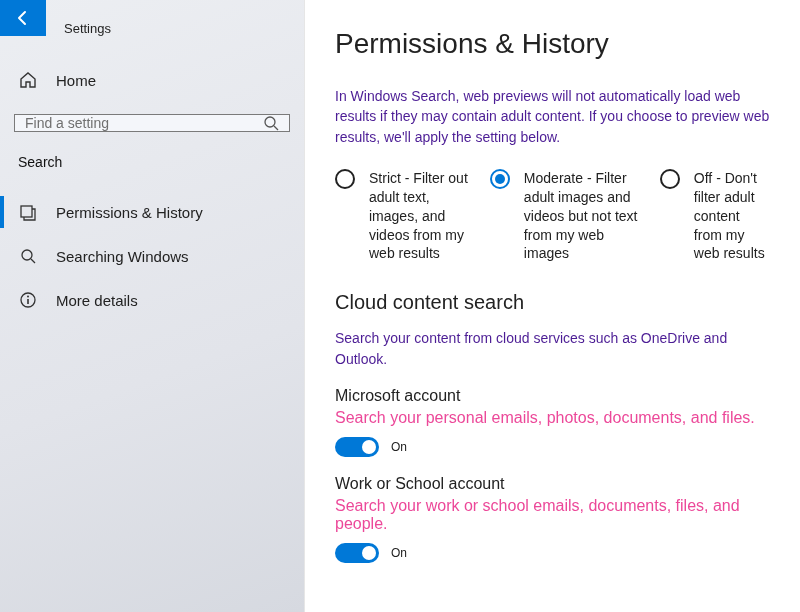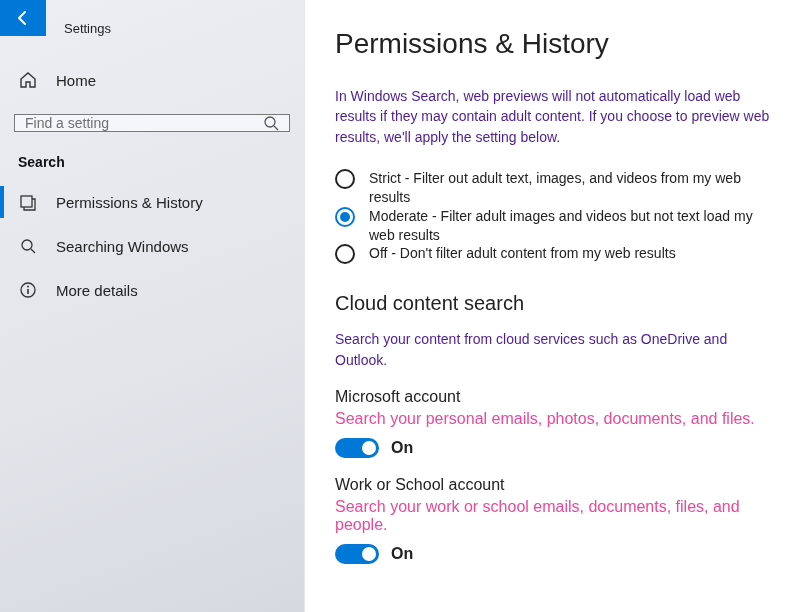--- a/index.html
+++ b/index.html
@@ -41,22 +41,22 @@
     display: flex; align-items: center;
     padding: 0 10px;
   }
   .search-input {
     flex: 1; border: none; background: transparent; outline: none;
     font-size: 14px; color: #666;
   }
   .search-input::placeholder { color: #707070; }
 
   .section-label {
-    font-size: 14px; font-weight: 700; color: #111;
-    margin: 22px 18px 10px 18px;
+    font-size: 14px; font-weight: 400; color: #111;
+    margin: 22px 18px 20px 18px;
   }
 
   .nav-item {
     display: flex; align-items: center;
     height: 44px; padding: 0 18px;
     cursor: pointer;
     position: relative;
   }
   .nav-item.active::before {
     content: ""; position: absolute; left: 0; top: 6px; bottom: 6px;
@@ -70,21 +70,21 @@
     flex: 1;
     padding: 28px 30px 20px 30px;
     overflow-y: hidden;
     color: #222;
   }
   .page-title { font-size: 28px; font-weight: 400; margin-bottom: 26px; }
   .section-h { font-size: 20px; font-weight: 400; margin-bottom: 14px; margin-top: 4px; }
   .section-h.sub { margin-top: 28px; }
   .body-text { font-size: 14px; line-height: 1.45; color: #4c1d95; max-width: 450px; margin-bottom: 22px; }
 
-  .radio-group { display: flex; flex-direction: column; gap: 0; max-width: 450px; margin-top: 8px; }
+  .radio-group { display: flex; flex-direction: row; gap: 9px; max-width: 450px; margin-top: 8px; }
   .radio-row { display: flex; align-items: flex-start; cursor: pointer; }
   .radio-circle {
     width: 20px; height: 20px; border: 2px solid #222; border-radius: 50%;
     flex-shrink: 0; margin-right: 14px; position: relative;
   }
   .radio-row.selected .radio-circle { border-color: #0078d7; }
   .radio-row.selected .radio-circle::after {
     content: ""; position: absolute; top: 3px; left: 3px; width: 10px; height: 10px;
     background: #0078d7; border-radius: 50%;
   }
@@ -95,21 +95,21 @@
 
   .toggle-wrap { display: flex; align-items: center; margin-top: 10px; }
   .toggle {
     width: 44px; height: 20px; border-radius: 10px; position: relative;
     background: #0078d7; cursor: pointer;
   }
   .toggle::after {
     content: ""; position: absolute; top: 3px; right: 3px;
     width: 14px; height: 14px; border-radius: 50%; background: #fff;
   }
-  .toggle-label { font-size: 16px; margin-left: 12px; font-weight: bold; }
+  .toggle-label { font-size: 12px; margin-left: 12px; }
 
   svg { display: block; }
 </style>
 </head>
 <body>
 
 <div class="sidebar">
 
   <div class="title-row">
     <div class="back-button">
@@ -182,21 +182,21 @@
 
   <div class="body-text">In Windows Search, web previews will not automatically load web results if they may contain adult content. If you choose to preview web results, we'll apply the setting below.</div>
 
   <div class="radio-group">
     <div class="radio-row">
       <span class="radio-circle"></span>
       <span class="radio-label">Strict - Filter out adult text, images, and videos from my web results</span>
     </div>
     <div class="radio-row selected">
       <span class="radio-circle"></span>
-      <span class="radio-label">Moderate - Filter adult images and videos but not text load my web results</span>
+      <span class="radio-label">Moderate - Filter adult images and videos but not text from my web images</span>
     </div>
     <div class="radio-row">
       <span class="radio-circle"></span>
       <span class="radio-label">Off - Don't filter adult content from my web results</span>
     </div>
   </div>
 
   <div class="section-h sub">Cloud content search</div>
   <div class="body-text" style="margin-bottom:8px">Search your content from cloud services such as OneDrive and Outlook.</div>
 

